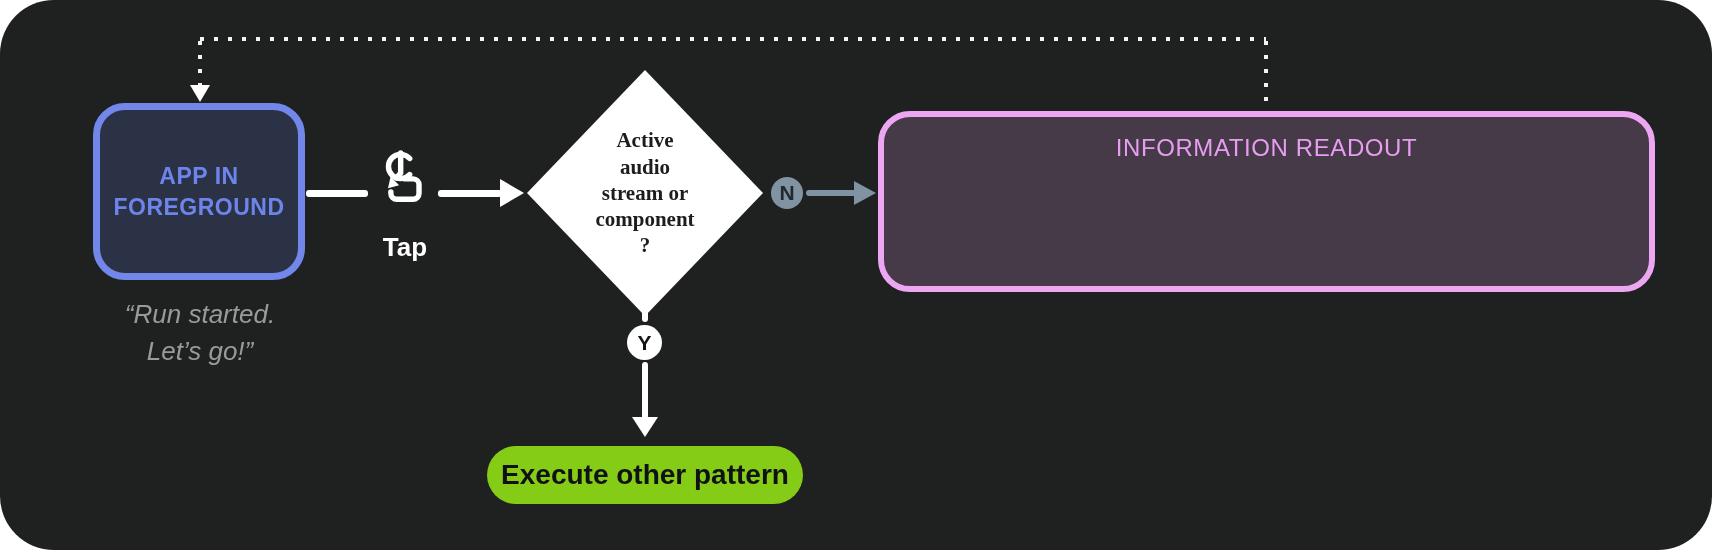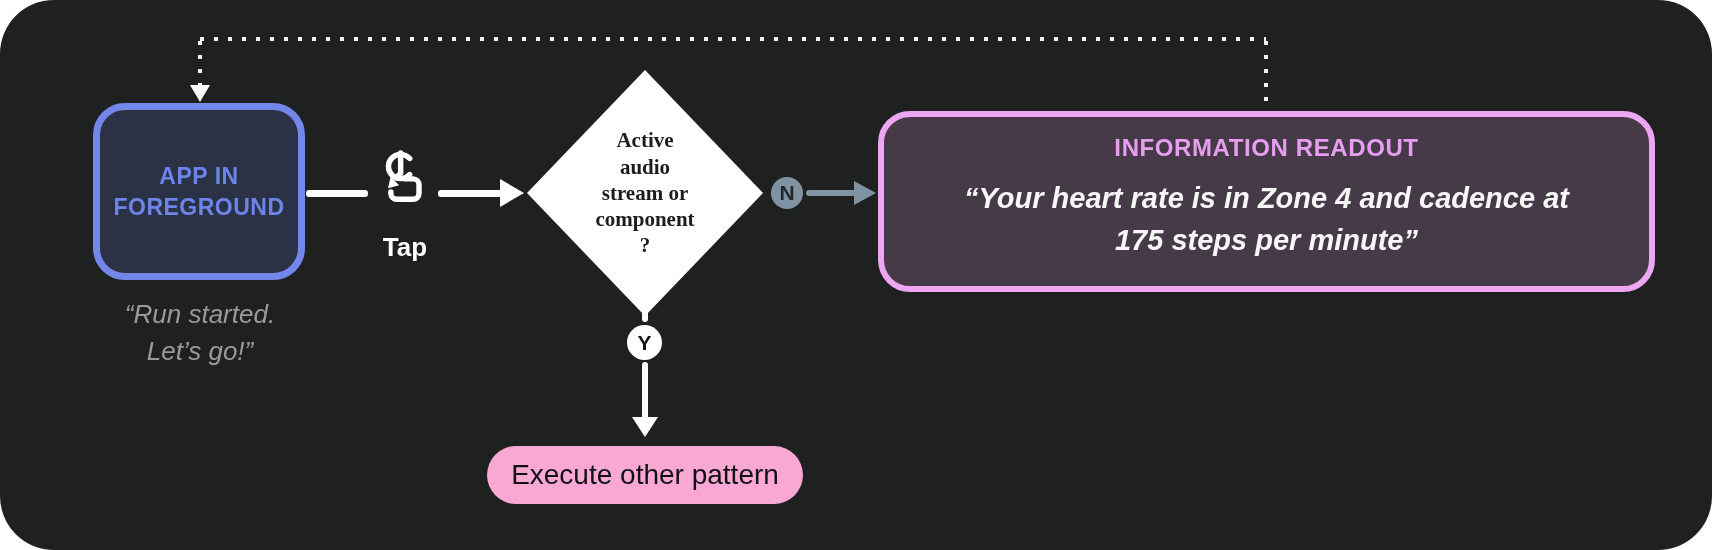--- a/index.html
+++ b/index.html
@@ -32,25 +32,25 @@
   .diamond-svg{left:527px;top:70px;}
   .diamond-text{left:545px;top:103px;width:200px;height:180px;display:flex;align-items:center;justify-content:center;text-align:center;color:#1d1d1d;font-weight:bold;font-size:21px;line-height:1.25;white-space:pre-line;font-family:Liberation Serif, serif;}
 
   
   .badge{border-radius:50%;display:flex;align-items:center;justify-content:center;font-weight:bold;}
   .n-badge{left:771px;top:177px;width:32px;height:32px;background:#8093a3;color:#23282d;font-size:21px;}
   .y-badge{left:627px;top:325px;width:35px;height:35px;background:#ffffff;color:#141414;font-size:21px;}
 
   
   .readout-node{left:878px;top:111px;width:777px;height:181px;background:#463a48;border:6px solid #eda7f2;border-radius:32px;box-sizing:border-box;display:flex;flex-direction:column;align-items:center;padding-top:17px;}
-  .readout-title{color:#e79ef0;font-weight:bold;font-size:24px;letter-spacing:.6px;text-align:center;}
+  .readout-title{color:#e79ef0;font-weight:normal;font-size:24px;letter-spacing:.6px;text-align:center;}
   .readout-quote{flex:1;display:flex;align-items:center;justify-content:center;color:#f7f7f7;font-weight:bold;font-style:italic;font-size:29px;line-height:1.45;text-align:center;white-space:pre-line;padding-bottom:10px;}
 
   
-  .action-pill{left:487px;top:446px;width:316px;height:58px;background:#f9a8d4;border-radius:29px;display:flex;align-items:center;justify-content:center;color:#101114;font-weight:normal;font-size:28px;}
+  .action-pill{left:487px;top:446px;width:316px;height:58px;background:#84cc16;border-radius:29px;display:flex;align-items:center;justify-content:center;color:#101114;font-weight:bold;font-size:28px;}
 </style>
 </head>
 <body>
 
 <div class="canvas">
   <div class="panel"></div>
 
   <div class="abs dot-h" style="left:200px;top:37px;width:1066px;"></div>
   <div class="abs dot-v" style="left:198px;top:41px;height:44px;"></div>
   <div class="abs dot-v" style="left:1264px;top:41px;height:68px;"></div>
@@ -88,22 +88,20 @@
 stream or
 component
 ?</div>
 
   <div class="abs badge n-badge">N</div>
   <div class="abs sline" style="left:806px;top:190px;width:50px;height:6px;"></div>
   <div class="abs arrow-right-slate" style="left:854px;top:181px;"></div>
 
   <div class="abs readout-node">
     <div class="readout-title">INFORMATION READOUT</div>
-    <div class="readout-quote">“Your heart rate is in Zone 4 and cadence at
-175 steps per minute”</div>
   </div>
 
   <div class="abs wline" style="left:642px;top:308px;width:6px;height:14px;"></div>
   <div class="abs badge y-badge">Y</div>
   <div class="abs wline" style="left:642px;top:362px;width:6px;height:57px;"></div>
   <div class="abs arrow-down-white" style="left:632px;top:417px;"></div>
 
   <div class="abs action-pill">Execute other pattern</div>
 </div>
 

